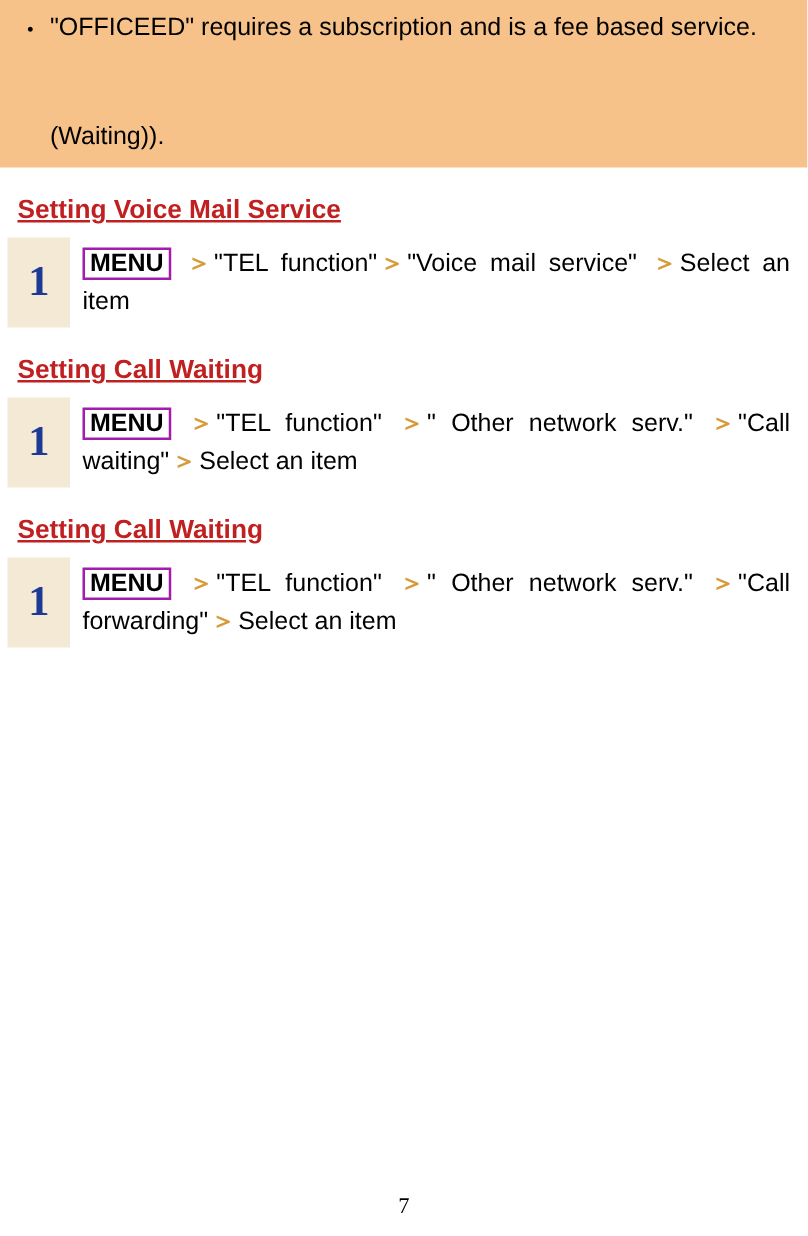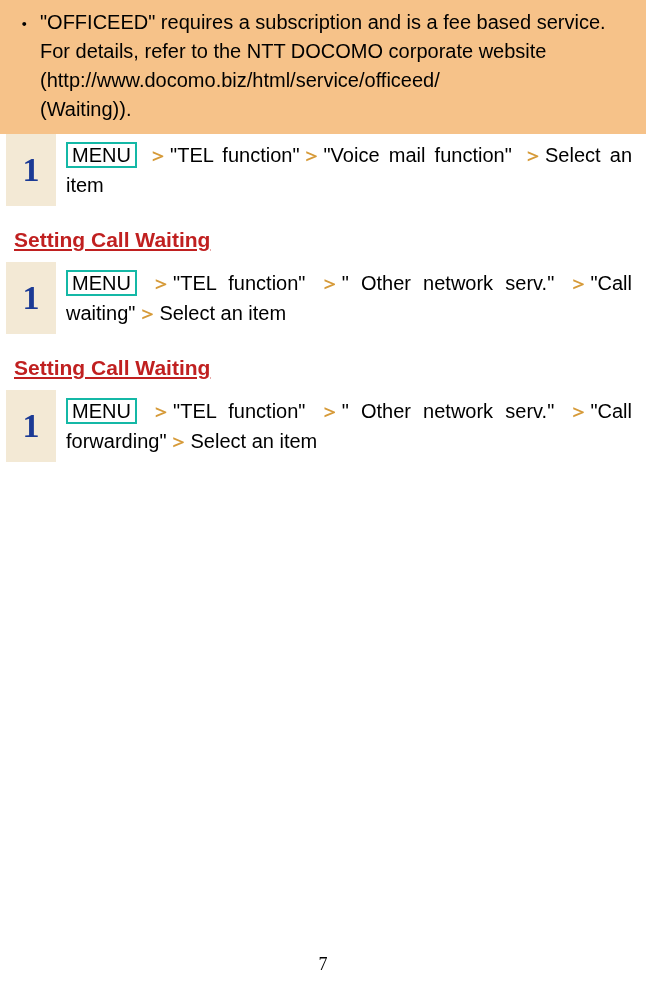--- a/index.html
+++ b/index.html
@@ -53,23 +53,23 @@
     margin-left: 6px;
   }
   .step-body {
     flex: 1;
     padding: 6px 0 6px 10px;
     font-size: 20px;
     line-height: 1.5;
     text-align: justify;
   }
   .menu-box {
-    border: 2px solid #14b8a6;
+    border: 2px solid #a21caf;
     padding: 0 4px;
-    font-weight: normal;
+    font-weight: bold;
     display: inline-block;
     line-height: 1.1;
   }
   .chev {
     color: #d69a38;
     font-weight: bold;
     padding: 0 2px;
   }
   .b { font-weight: normal; }
 
@@ -86,32 +86,33 @@
 </head>
 <body>
 
 <div class="page-wrap">
 
   <div class="note-box">
     <div class="note-row">
       <div class="note-bullet">・</div>
       <div class="note-body">
         <span>"OFFICEED" requires a subscription and is a fee based service.</span><br>
-        <span class="line2">For details, refer to the NTT DOCOMO corporate website</span><br>
-        <span class="url">(http://www.docomo.biz/html/service/officeed/</span><br>
+        <br>
+        <br>
         <span>(Waiting)).</span>
       </div>
     </div>
   </div>
 
+  <div class="section-title">Setting Voice Mail Service</div>
   <div class="step-row">
     <div class="step-num">1</div>
     <div class="step-body">
       <span class="menu-box">MENU</span>
-      <span class="chev">＞</span><span>"</span><span class="b">TEL function</span><span>"</span><span class="chev">＞</span><span>"</span><span class="b">Voice mail function</span><span>"</span>
+      <span class="chev">＞</span><span>"</span><span class="b">TEL function</span><span>"</span><span class="chev">＞</span><span>"</span><span class="b">Voice mail service</span><span>"</span>
       <span class="chev">＞</span><span>Select an item</span>
     </div>
   </div>
 
   <div class="section-title">Setting Call Waiting</div>
   <div class="step-row">
     <div class="step-num">1</div>
     <div class="step-body">
       <span class="menu-box">MENU</span>
       <span class="chev">＞</span><span>"</span><span class="b">TEL function</span><span>"</span>

